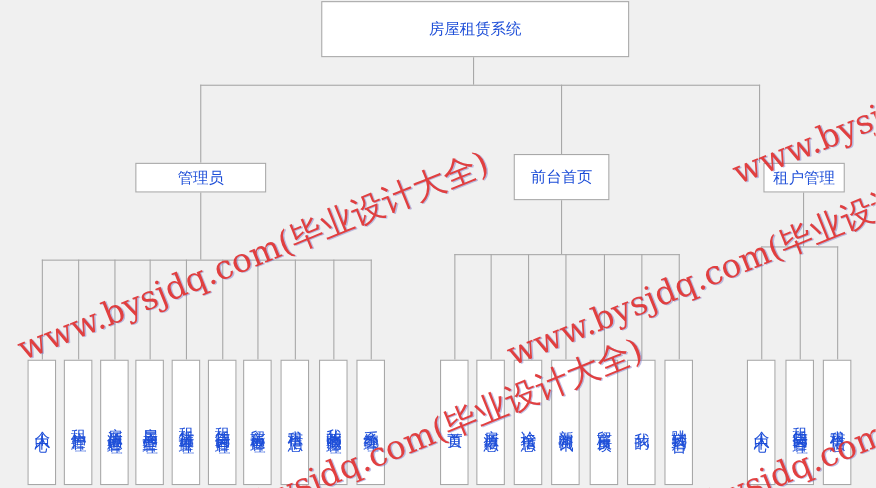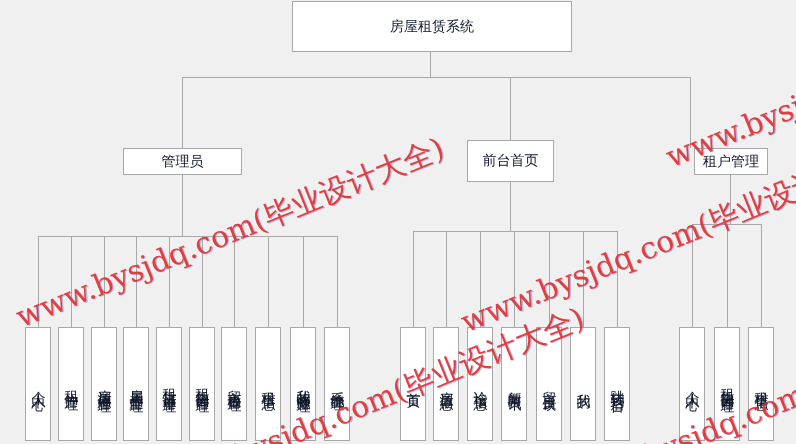--- a/index.html
+++ b/index.html
@@ -1,19 +1,19 @@
 <!DOCTYPE html>
 <html><head>
 <meta charset="utf-8">
 <style>
   html, body { margin:0; padding:0; }
   body { width:796px; height:444px; background:#f0f0f0; position:relative; overflow:hidden;
          font-family:"DejaVu Sans","Liberation Sans",sans-serif; }
   .node { position:absolute; background:#ffffff; border:1px solid #a8a8a8; box-sizing:border-box;
-          display:flex; align-items:center; justify-content:center; color:#0f172a; font-size:14px;font-family:Liberation Serif, serif; }
+          display:flex; align-items:center; justify-content:center; color:#1d4ed8; font-size:14px; }
   .leaf { width:26px; height:114px; top:327px; writing-mode:vertical-rl; text-orientation:upright;
           font-size:14px; letter-spacing:2px; line-height:26px; }
   .line { position:absolute; background:#a8a8a8; }
   .h { height:1px; }
   .v { width:1px; }
   .wm { position:absolute; color:#e03030; font-family:"DejaVu Serif","Liberation Serif",serif;
         font-size:30px; white-space:nowrap; transform-origin:0 0; transform:rotate(-22deg);
         text-shadow:1px 1px 0 rgba(120,120,200,0.5); pointer-events:none; opacity:0.92; }
 </style>
 </head>

